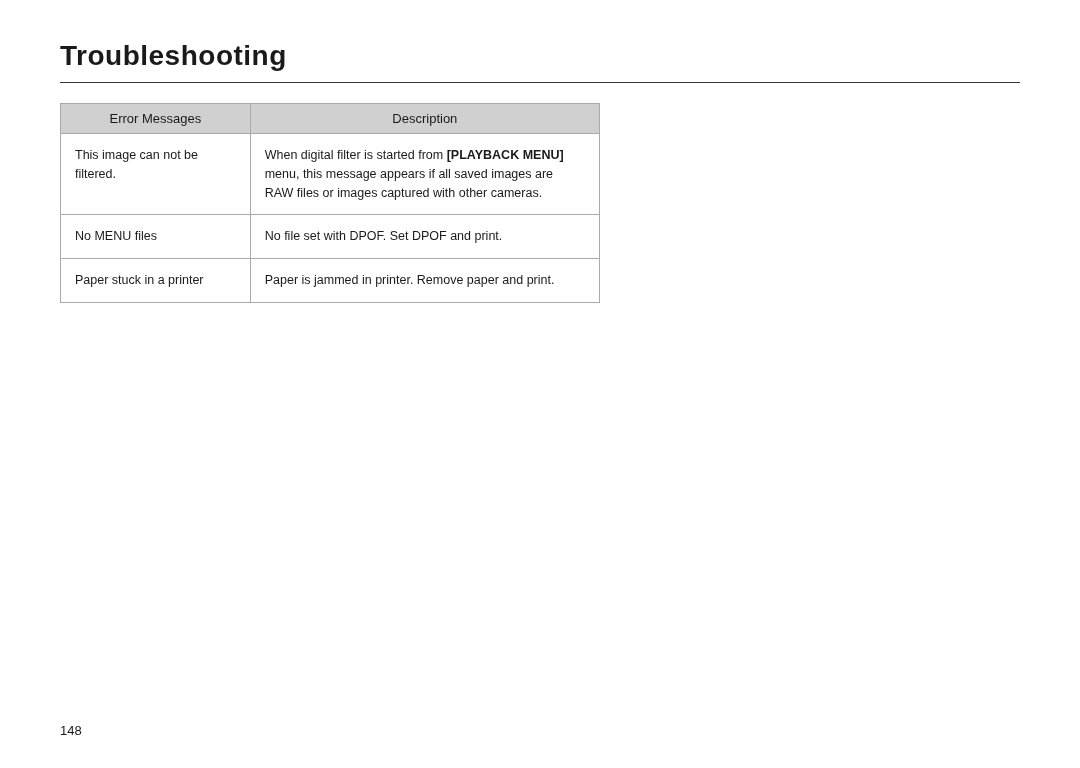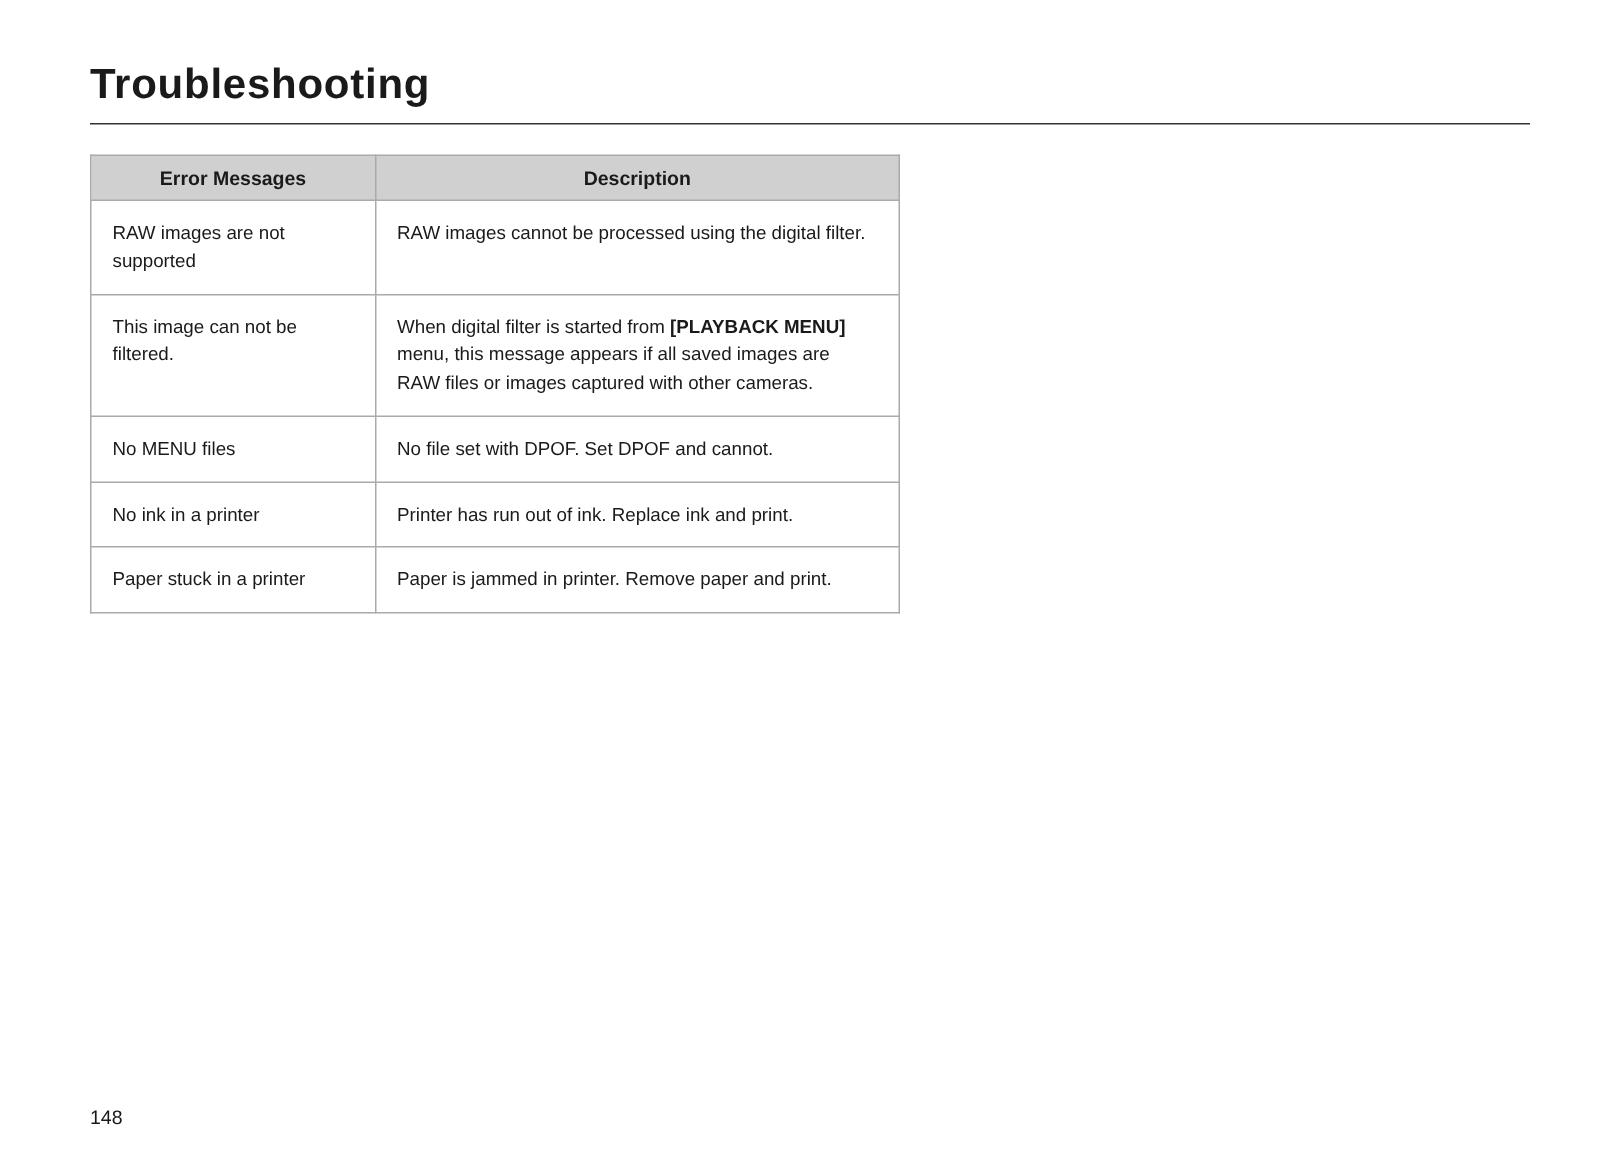--- a/index.html
+++ b/index.html
@@ -34,21 +34,21 @@
     }
 
     table {
       width: 540px;
       border-collapse: collapse;
       font-size: 12.5px;
     }
 
     thead tr th {
       background-color: #d0d0d0;
-      font-weight: bold;
+      font-weight: normal;
       text-align: center;
       padding: 7px 12px;
       border: 1px solid #aaa;
       font-size: 13px;
     }
 
     tbody tr td {
       padding: 12px 14px;
       border-bottom: 1px solid #aaa;
       border-left: 1px solid #aaa;
@@ -65,62 +65,54 @@
     tbody tr td:last-child {
       width: 350px;
     }
 
     .bold {
       font-weight: bold;
     }
 
     .page-number {
       position: absolute;
-      bottom: 16px;
+      bottom: 30px;
       left: 60px;
       font-size: 13px;
       color: #1a1a1a;
     }
   </style>
 </head>
 <body>
 
 <h1 class="page-title">Troubleshooting</h1>
 <hr class="title-divider">
 
 <table>
   <thead>
     <tr>
       <th>Error Messages</th>
       <th>Description</th>
     </tr>
   </thead>
   <tbody>
 
-    <tr>
-      <td>RAW images are not supported</td>
-      <td>RAW images cannot be processed using the digital filter.</td>
-    </tr>
 
     <tr>
       <td>This image can not be filtered.</td>
       <td>When digital filter is started from <span class="bold">[PLAYBACK MENU]</span> menu, this message appears if all saved images are RAW files or images captured with other cameras.</td>
     </tr>
 
     <tr>
       <td>No MENU files</td>
-      <td>No file set with DPOF. Set DPOF and cannot.</td>
+      <td>No file set with DPOF. Set DPOF and print.</td>
     </tr>
 
 
 
-    <tr>
-      <td>No ink in a printer</td>
-      <td>Printer has run out of ink. Replace ink and print.</td>
-    </tr>
 
     <tr>
       <td>Paper stuck in a printer</td>
       <td>Paper is jammed in printer. Remove paper and print.</td>
     </tr>
 
   </tbody>
 </table>
 
 <div class="page-number">148</div>

